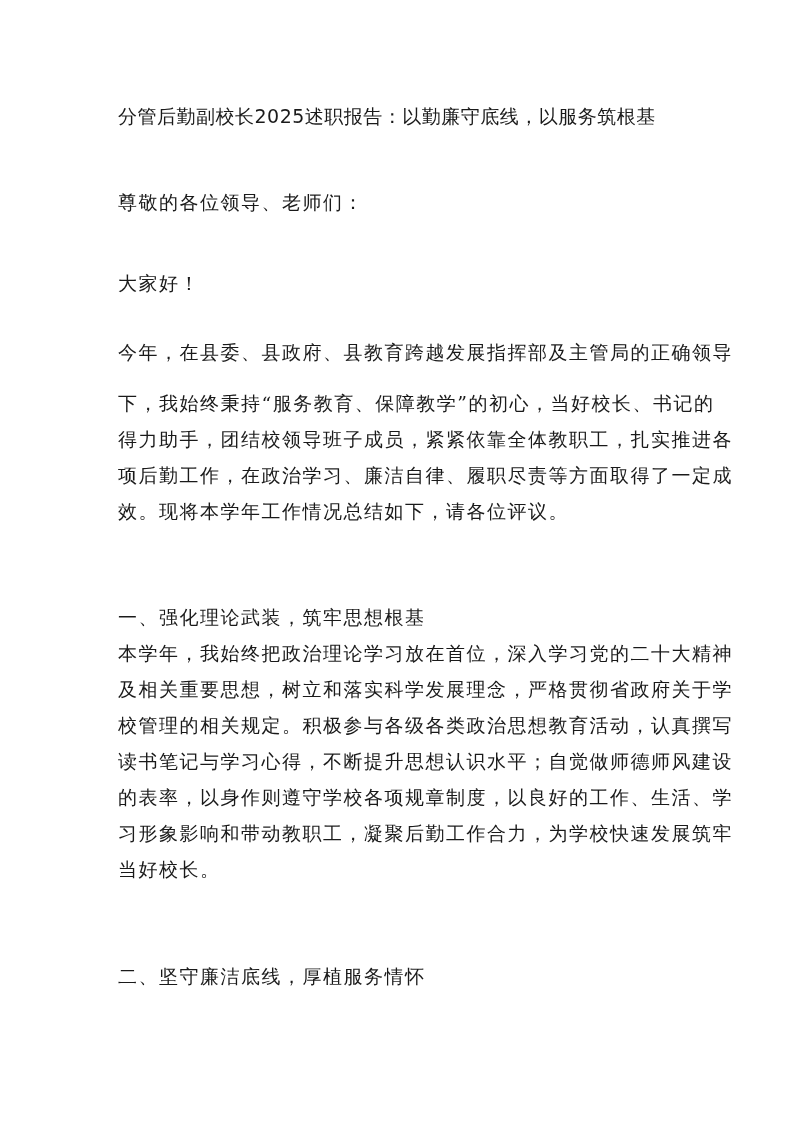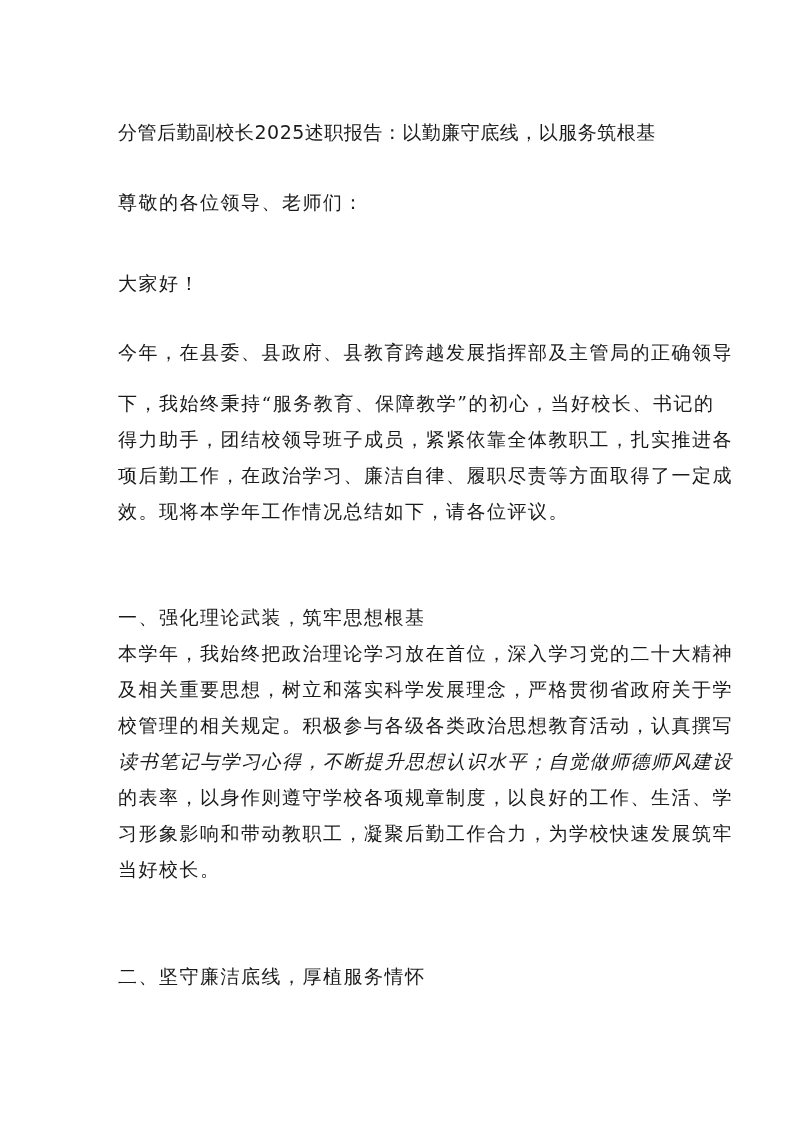--- a/index.html
+++ b/index.html
@@ -32,40 +32,40 @@
     .title {
       font-family: "DejaVu Sans", "Liberation Sans", sans-serif;
       font-size: 19px;
       letter-spacing: 0.5px;
     }
   </style>
 </head>
 <body>
 
 <div class="page">
-  <div class="line title" style="top:120px;text-align:center;">分管后勤副校长2025述职报告：以勤廉守底线，以服务筑根基</div>
+  <div class="line title" style="top:104px;text-align:center;">分管后勤副校长2025述职报告：以勤廉守底线，以服务筑根基</div>
 
   <div class="line" style="top:190px;">尊敬的各位领导、老师们：</div>
 
   <div class="line" style="top:271px;">大家好！</div>
 
   <div>
     <div class="line" style="top:340px;">今年，在县委、县政府、县教育跨越发展指挥部及主管局的正确领导</div>
     <div class="line" style="top:391px;">下，我始终秉持“服务教育、保障教学”的初心，当好校长、书记的</div>
     <div class="line" style="top:427px;">得力助手，团结校领导班子成员，紧紧依靠全体教职工，扎实推进各</div>
     <div class="line" style="top:463px;">项后勤工作，在政治学习、廉洁自律、履职尽责等方面取得了一定成</div>
     <div class="line" style="top:499px;">效。现将本学年工作情况总结如下，请各位评议。</div>
   </div>
 
   <div>
     <div class="line" style="top:605px;text-align:right;">一、强化理论武装，筑牢思想根基</div>
     <div class="line" style="top:641px;">本学年，我始终把政治理论学习放在首位，深入学习党的二十大精神</div>
     <div class="line" style="top:677px;">及相关重要思想，树立和落实科学发展理念，严格贯彻省政府关于学</div>
     <div class="line" style="top:713px;">校管理的相关规定。积极参与各级各类政治思想教育活动，认真撰写</div>
-    <div class="line" style="top:749px;font-style:italic;">读书笔记与学习心得，不断提升思想认识水平；自觉做师德师风建设</div>
+    <div class="line" style="top:749px;">读书笔记与学习心得，不断提升思想认识水平；自觉做师德师风建设</div>
     <div class="line" style="top:785px;">的表率，以身作则遵守学校各项规章制度，以良好的工作、生活、学</div>
     <div class="line" style="top:821px;">习形象影响和带动教职工，凝聚后勤工作合力，为学校快速发展筑牢</div>
     <div class="line" style="top:857px;">当好校长。</div>
   </div>
 
   <div>
     <div class="line" style="top:964px;">二、坚守廉洁底线，厚植服务情怀</div>
   </div>
 </div>
 

